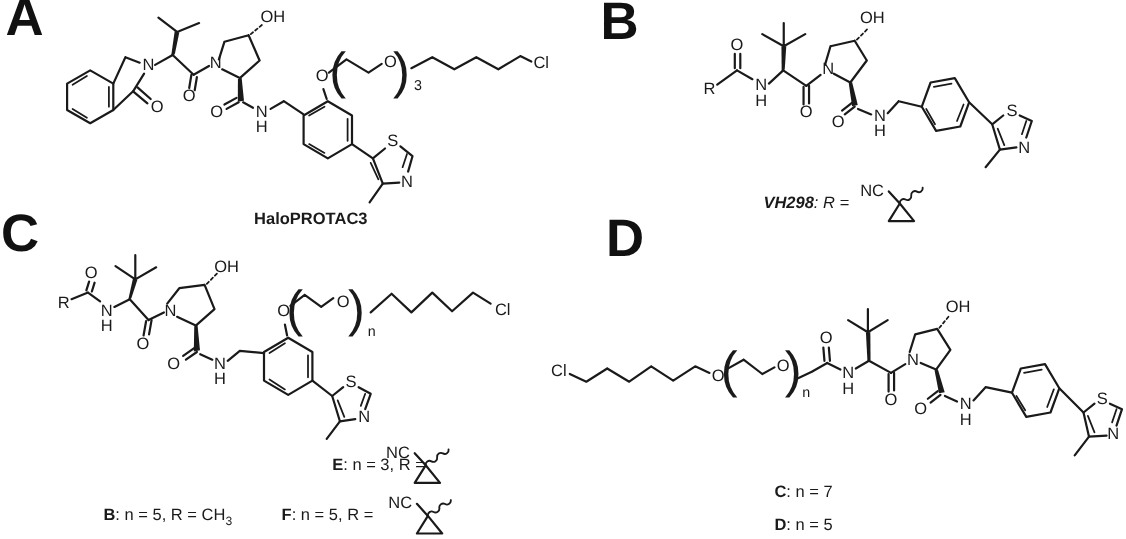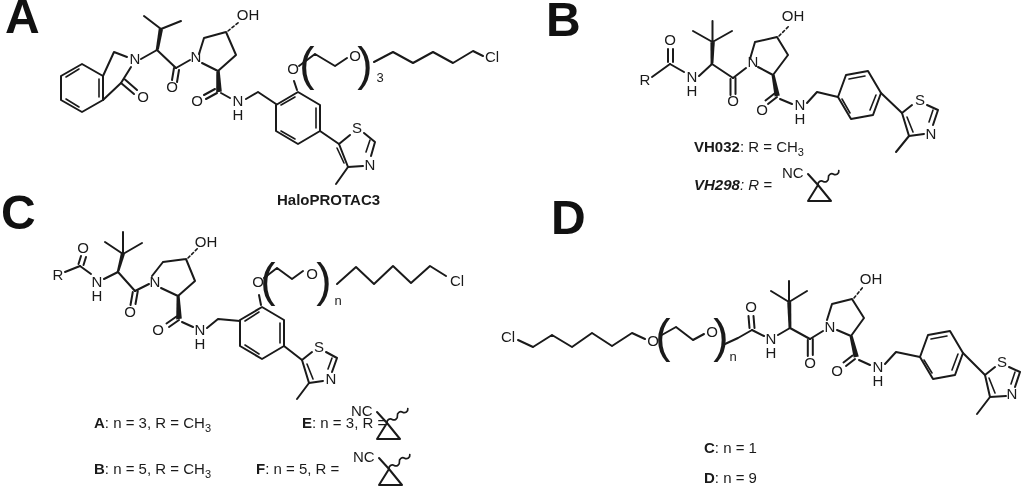--- a/index.html
+++ b/index.html
@@ -73,21 +73,21 @@
       <text x="293" y="74">O</text>
       <text class="paren" x="307" y="80">(</text>
       <text x="355" y="61">O</text>
       <text class="paren" x="365" y="80">)</text>
       <text class="sub" x="380" y="82">3</text>
       <text x="492" y="62">Cl</text>
       <text x="357" y="133">S</text>
       <text x="370" y="170">N</text>
     </g>
   </svg>
-  <div class="cap bold-cap" style="left:231px;top:191px;margin-left:46px;">HaloPROTAC3</div>
+  <div class="cap bold-cap" style="left:231px;top:191px;">HaloPROTAC3</div>
 
   <svg style="left:600px;top:0;" width="424" height="168" viewBox="0 0 424 168">
     <g>
       <path d="M52,77 L70,64"></path>
       <path d="M68,62 L68,49 M73,62 L73,49"></path>
       <path d="M70,64 L84,72"></path>
       <path d="M99,76 L112,64"></path>
       <path d="M112.5,42 L93,31 M112.5,42 L112.5,21 M112.5,42 L132,31"></path>
       <path d="M112,64 L133,78"></path>
       <path d="M130.5,79 L130.5,95 M135.5,78 L135.5,94"></path>
@@ -116,23 +116,20 @@
       <text x="133" y="106">O</text>
       <text x="153" y="67">N</text>
       <text x="193" y="21">OH</text>
       <text x="162" y="115">O</text>
       <text x="200" y="110">N</text>
       <text x="200" y="124">H</text>
       <text x="320" y="105">S</text>
       <text x="331" y="139">N</text>
     </g>
   </svg>
-  <div class="cap" style="left:694px;top:138px;">
-    <b>VH032</b><span>: R = </span><span>CH</span><sub>3</sub>
-  </div>
   <div class="cap" style="left:694px;top:176px;font-style:italic;">
     <b>VH298</b><span>: R =</span>
   </div>
 
   <svg style="left:780px;top:160px;" width="80" height="52" viewBox="0 0 80 52">
     <text class="start" x="2" y="18">NC</text>
     <path d="M28,14 L38,25"></path>
     <path d="M38,25 L28,41 L51,41 Z"></path>
     <path class="squig" d="M38,25 a3.5,3.5 0 0 1 5.2,-3.6 a3.5,3.5 0 0 0 5.2,-3.6 a3.5,3.5 0 0 1 5.2,-3.6 a3.5,3.5 0 0 0 5.2,-3.6"></path>
   </svg>
@@ -180,23 +177,20 @@
       <text x="258" y="77">O</text>
       <text class="paren" x="268" y="86">(</text>
       <text x="312" y="69">O</text>
       <text class="paren" x="324" y="86">)</text>
       <text class="sub" x="338" y="95">n</text>
       <text x="457" y="76">Cl</text>
       <text x="319" y="142">S</text>
       <text x="331" y="174">N</text>
     </g>
   </svg>
-  <div class="cap" style="left:94px;top:414px;">
-    <b>A</b><span>: n = 3, R = </span><span>CH</span><sub>3</sub>
-  </div>
   <div class="cap" style="left:266px;top:414px;margin-left:36px;">
     <b>E</b><span>: n = 3, R =</span>
   </div>
   <svg style="left:349px;top:398px;" width="80" height="52" viewBox="0 0 80 52">
     <text class="start" x="2" y="18">NC</text>
     <path d="M28,14 L38,25"></path>
     <path d="M38,25 L28,41 L51,41 Z"></path>
     <path class="squig" d="M38,25 a3.5,3.5 0 0 1 5.2,-3.6 a3.5,3.5 0 0 0 5.2,-3.6 a3.5,3.5 0 0 1 5.2,-3.6 a3.5,3.5 0 0 0 5.2,-3.6"></path>
   </svg>
   <div class="cap" style="left:94px;top:460px;">
@@ -254,19 +248,19 @@
       <text x="350" y="92">N</text>
       <text x="391" y="44">OH</text>
       <text x="357" y="136">O</text>
       <text x="398" y="132">N</text>
       <text x="398" y="146">H</text>
       <text x="522" y="127">S</text>
       <text x="532" y="159">N</text>
     </g>
   </svg>
   <div class="cap" style="left:704px;top:439px;">
-    <b>C</b><span>: n = 1</span>
+    <b>C</b><span>: n = 7</span>
   </div>
   <div class="cap" style="left:704px;top:469px;">
-    <b>D</b><span>: n = 9</span>
+    <b>D</b><span>: n = 5</span>
   </div>
 
 </div>
 
 </body></html>

